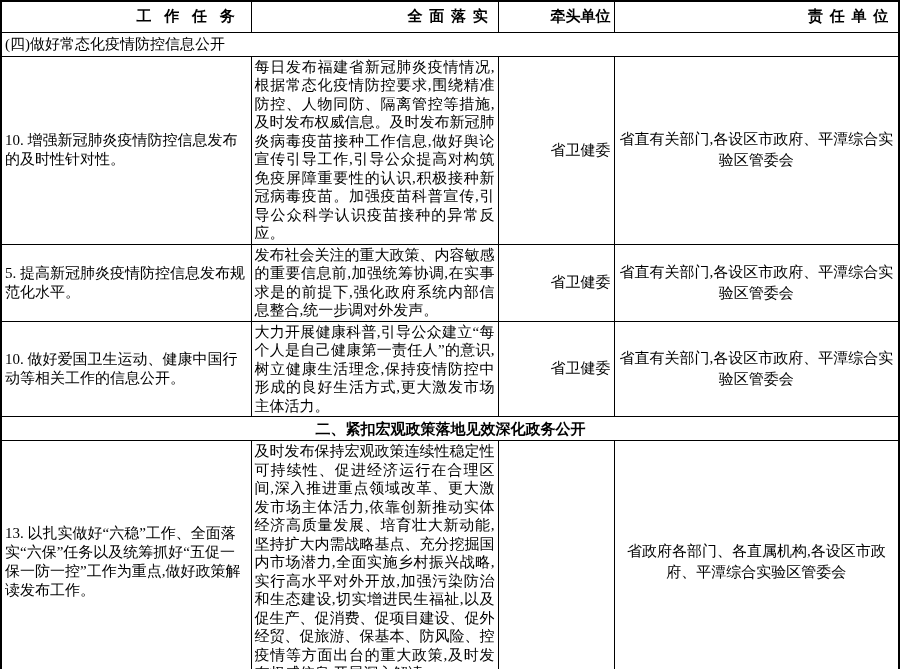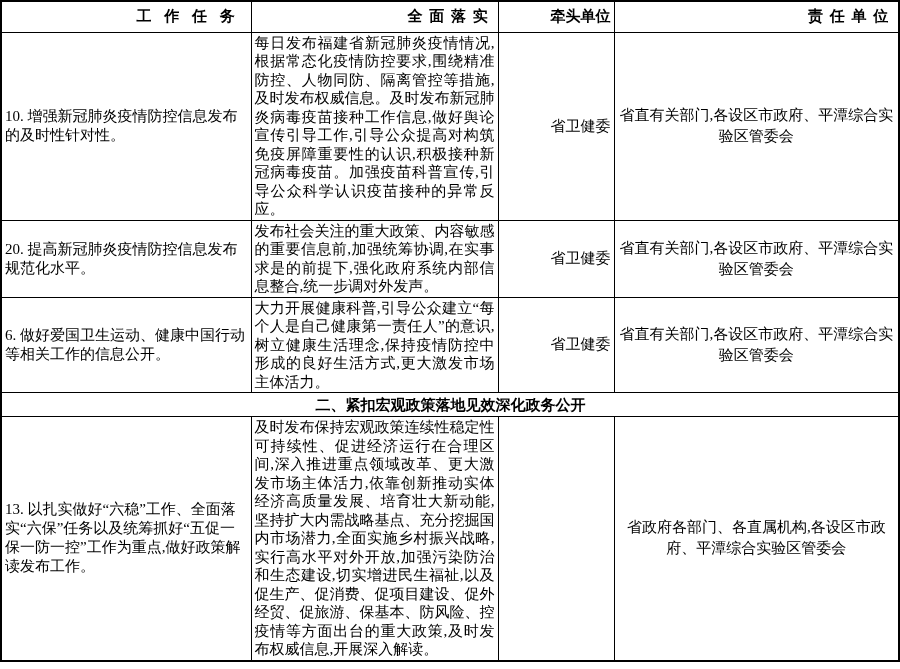--- a/index.html
+++ b/index.html
@@ -96,37 +96,40 @@
     </colgroup>
 
     <tbody>
         <tr class="header-row">
       <th class="ls-wide">工作任务</th>
       <th class="ls-mid">全面落实</th>
       <th class="ls-none">牵头单位</th>
       <th class="ls-mid">责任单位</th>
     </tr>
 
+    <tr class="h-sec">
+      <td class="section-cell" colspan="4">(四)做好常态化疫情防控信息公开</td>
+    </tr>
 
     <tr class="h-r10">
       <td class="task-cell">10. 增强新冠肺炎疫情防控信息发布的及时性针对性。</td>
       <td class="req-cell">每日发布福建省新冠肺炎疫情情况,根据常态化疫情防控要求,围绕精准防控、人物同防、隔离管控等措施,及时发布权威信息。及时发布新冠肺炎病毒疫苗接种工作信息,做好舆论宣传引导工作,引导公众提高对构筑免疫屏障重要性的认识,积极接种新冠病毒疫苗。加强疫苗科普宣传,引导公众科学认识疫苗接种的异常反应。</td>
       <td class="lead-cell">省卫健委</td>
       <td class="resp-cell">省直有关部门,各设区市政府、平潭综合实验区管委会</td>
     </tr>
 
     <tr class="h-r11">
-      <td class="task-cell">20. 提高新冠肺炎疫情防控信息发布规范化水平。</td>
+      <td class="task-cell">5. 提高新冠肺炎疫情防控信息发布规范化水平。</td>
       <td class="req-cell">发布社会关注的重大政策、内容敏感的重要信息前,加强统筹协调,在实事求是的前提下,强化政府系统内部信息整合,统一步调对外发声。</td>
       <td class="lead-cell">省卫健委</td>
       <td class="resp-cell">省直有关部门,各设区市政府、平潭综合实验区管委会</td>
     </tr>
 
     <tr class="h-r12">
-      <td class="task-cell">6. 做好爱国卫生运动、健康中国行动等相关工作的信息公开。</td>
+      <td class="task-cell">10. 做好爱国卫生运动、健康中国行动等相关工作的信息公开。</td>
       <td class="req-cell">大力开展健康科普,引导公众建立“每个人是自己健康第一责任人”的意识,树立健康生活理念,保持疫情防控中形成的良好生活方式,更大激发市场主体活力。</td>
       <td class="lead-cell">省卫健委</td>
       <td class="resp-cell">省直有关部门,各设区市政府、平潭综合实验区管委会</td>
     </tr>
 
     <tr class="h-sec">
       <td class="section-cell center-bold" colspan="4">二、紧扣宏观政策落地见效深化政务公开</td>
     </tr>
 
 

